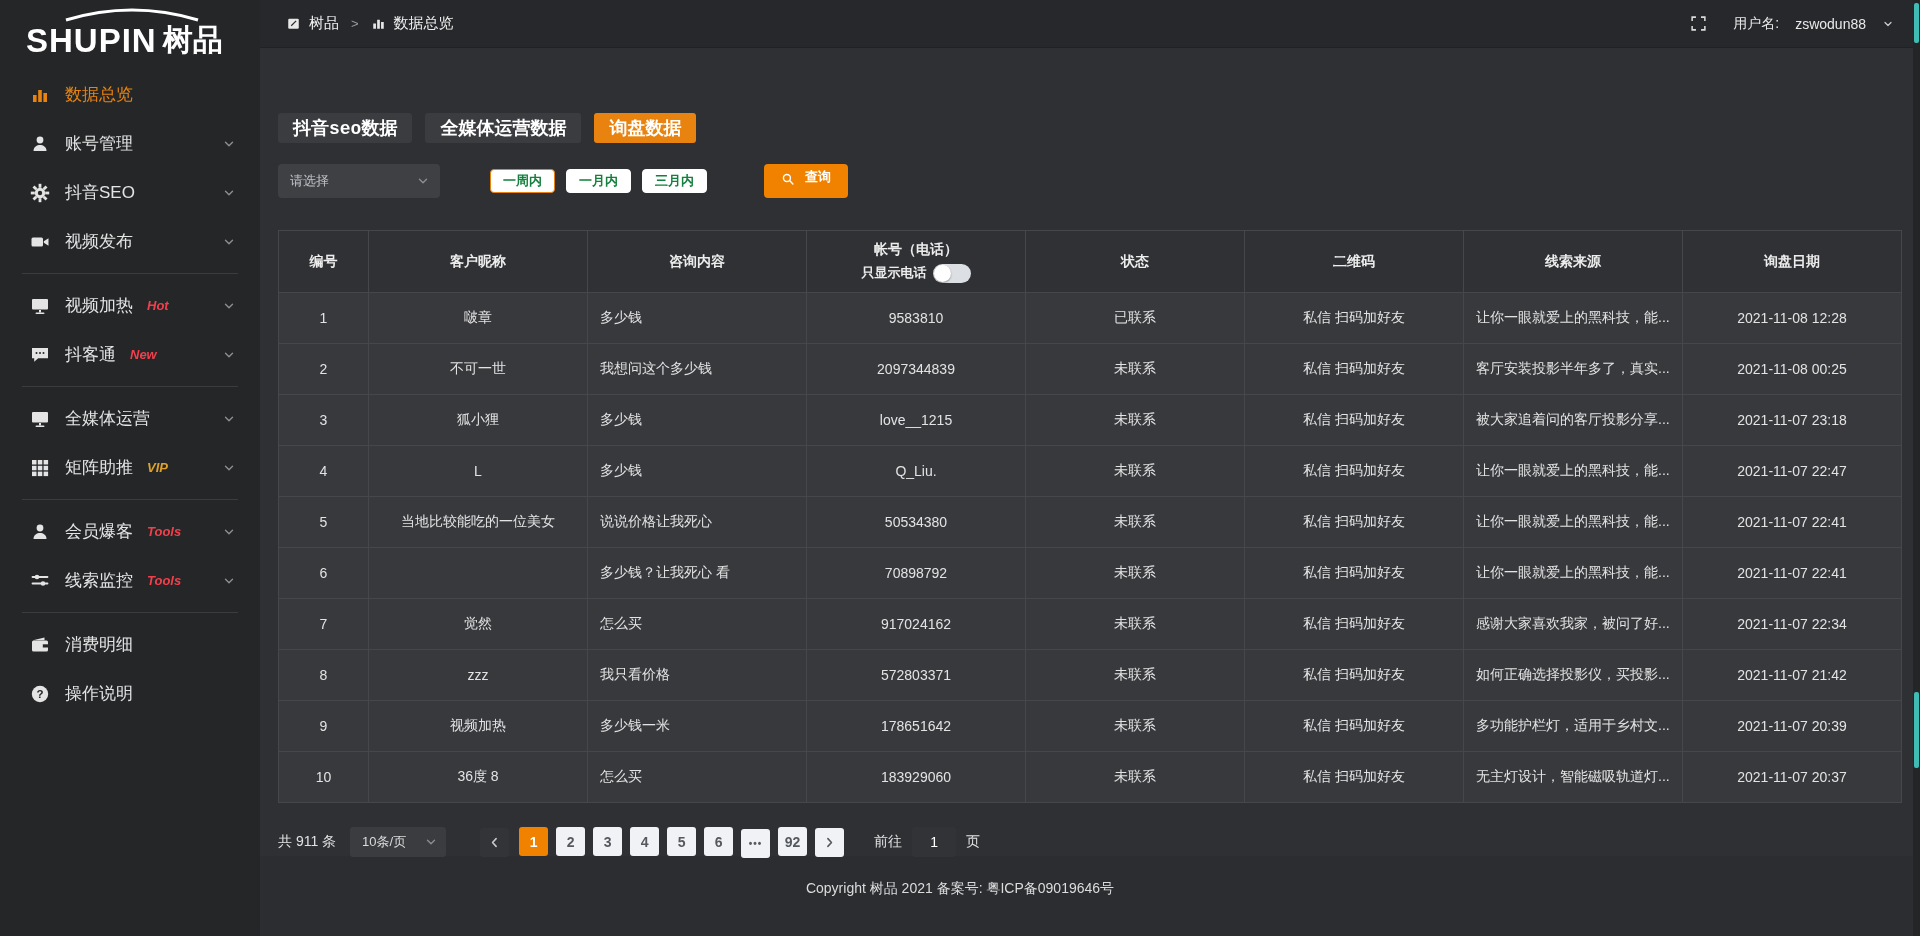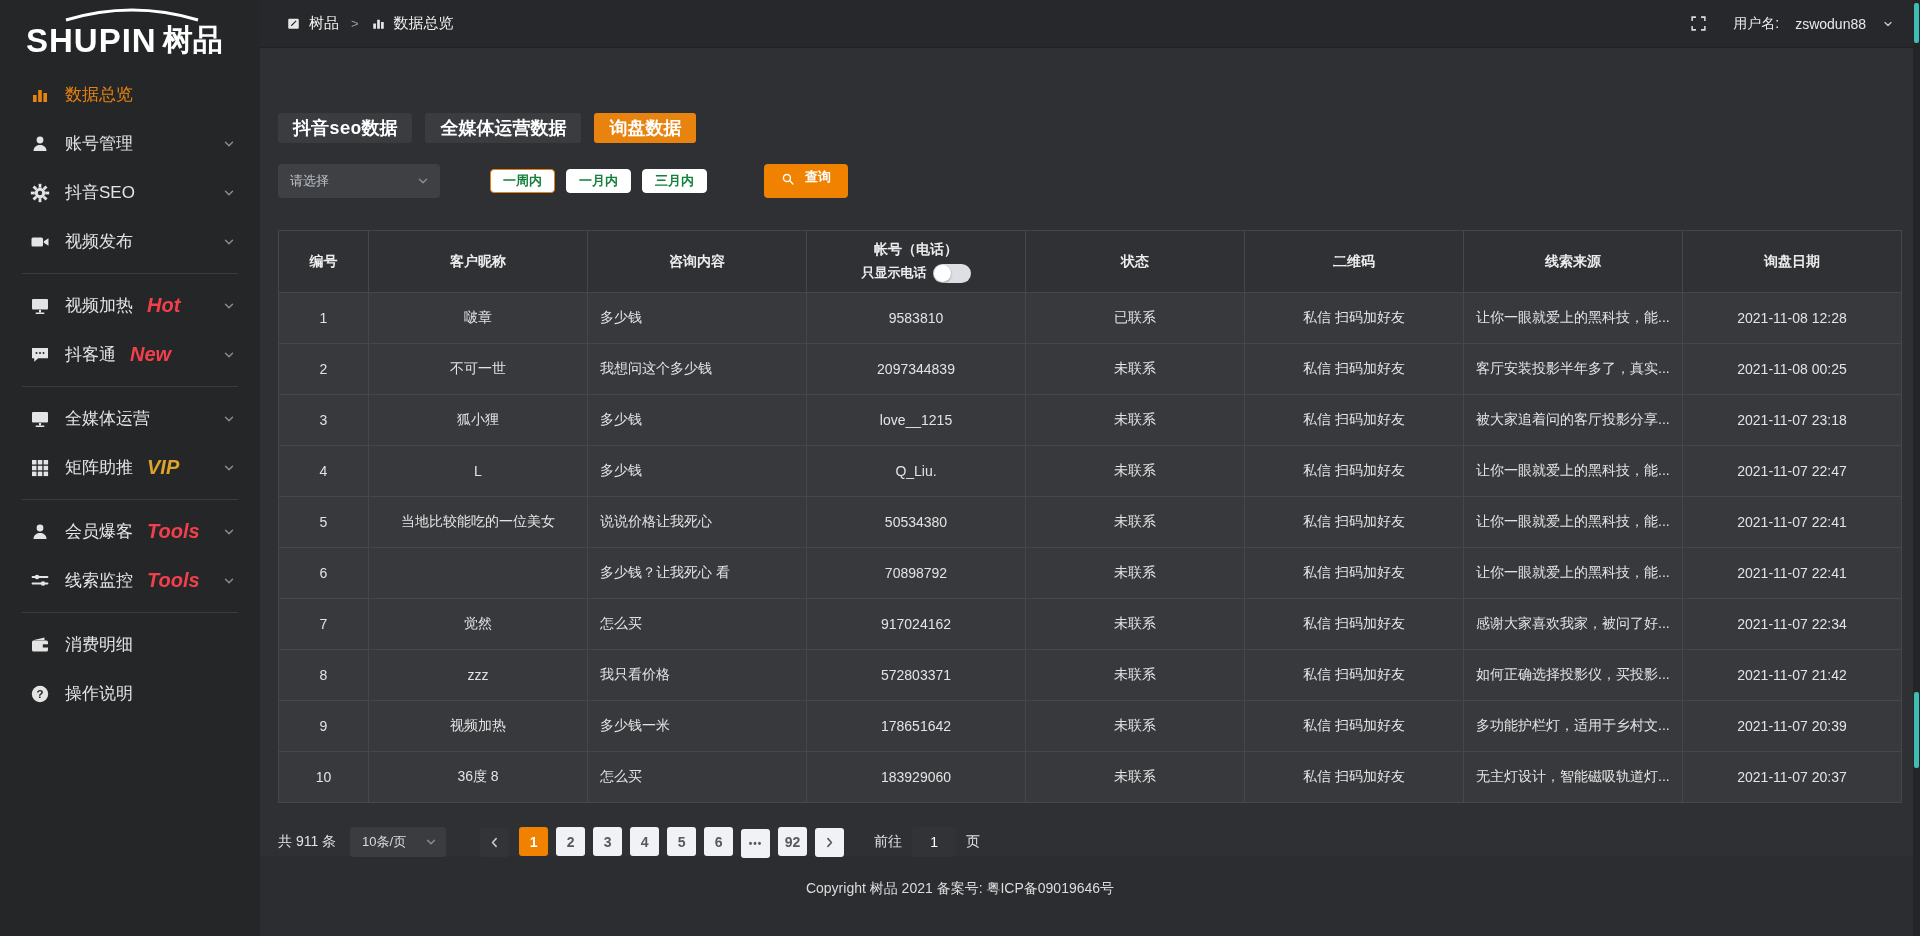--- a/index.html
+++ b/index.html
@@ -12,21 +12,21 @@
   .logo-arc { display:block; margin-left:36px; }
   .logo-row { display:flex; align-items:center; margin-top:-2px; }
   .logo-en { color:#fff; font-size:33px; font-weight:800; letter-spacing:1px; }
   .logo-cn { color:#fff; font-size:30px; font-weight:800; margin-left:6px; }
   .menu { margin-top:6px; }
   .menu-item { display:flex; align-items:center; height:49px; padding:0 24px 0 30px; color:#e4e4e4; font-size:17px; cursor:pointer; }
   .menu-item.active { color:#e8830f; }
   .mi-icon { width:20px; height:20px; margin-right:15px; flex:0 0 auto; }
   .mi-icon svg { width:20px; height:20px; display:block; }
   .mi-label { white-space:nowrap; }
-  .badge { font-style:italic; font-weight:bold; font-size:20px; margin-left:14px; }
+  .badge { font-style:italic; font-weight:bold; font-size:13px; margin-left:14px; }
   .mi-chevron { margin-left:auto; color:#8d8f92; }
   .mi-chevron svg { width:14px; height:14px; display:block; }
   .divider { height:1px; background:#3a3c3f; margin:7px 22px; }
 
   
   .topbar { position:absolute; left:260px; right:0; top:0; height:48px; background:#26282b; border-bottom:1px solid #1f2124; display:flex; align-items:center; justify-content:space-between; padding:0 26px; z-index:1; }
   .crumbs { display:flex; align-items:center; color:#f0f0f0; font-size:15px; gap:8px; }
   .bc-icon svg { width:15px; height:15px; display:block; }
   .bc-sep { color:#9a9da1; font-size:13px; margin:0 4px; }
   .bc-chart { color:#e6e6e6; }

